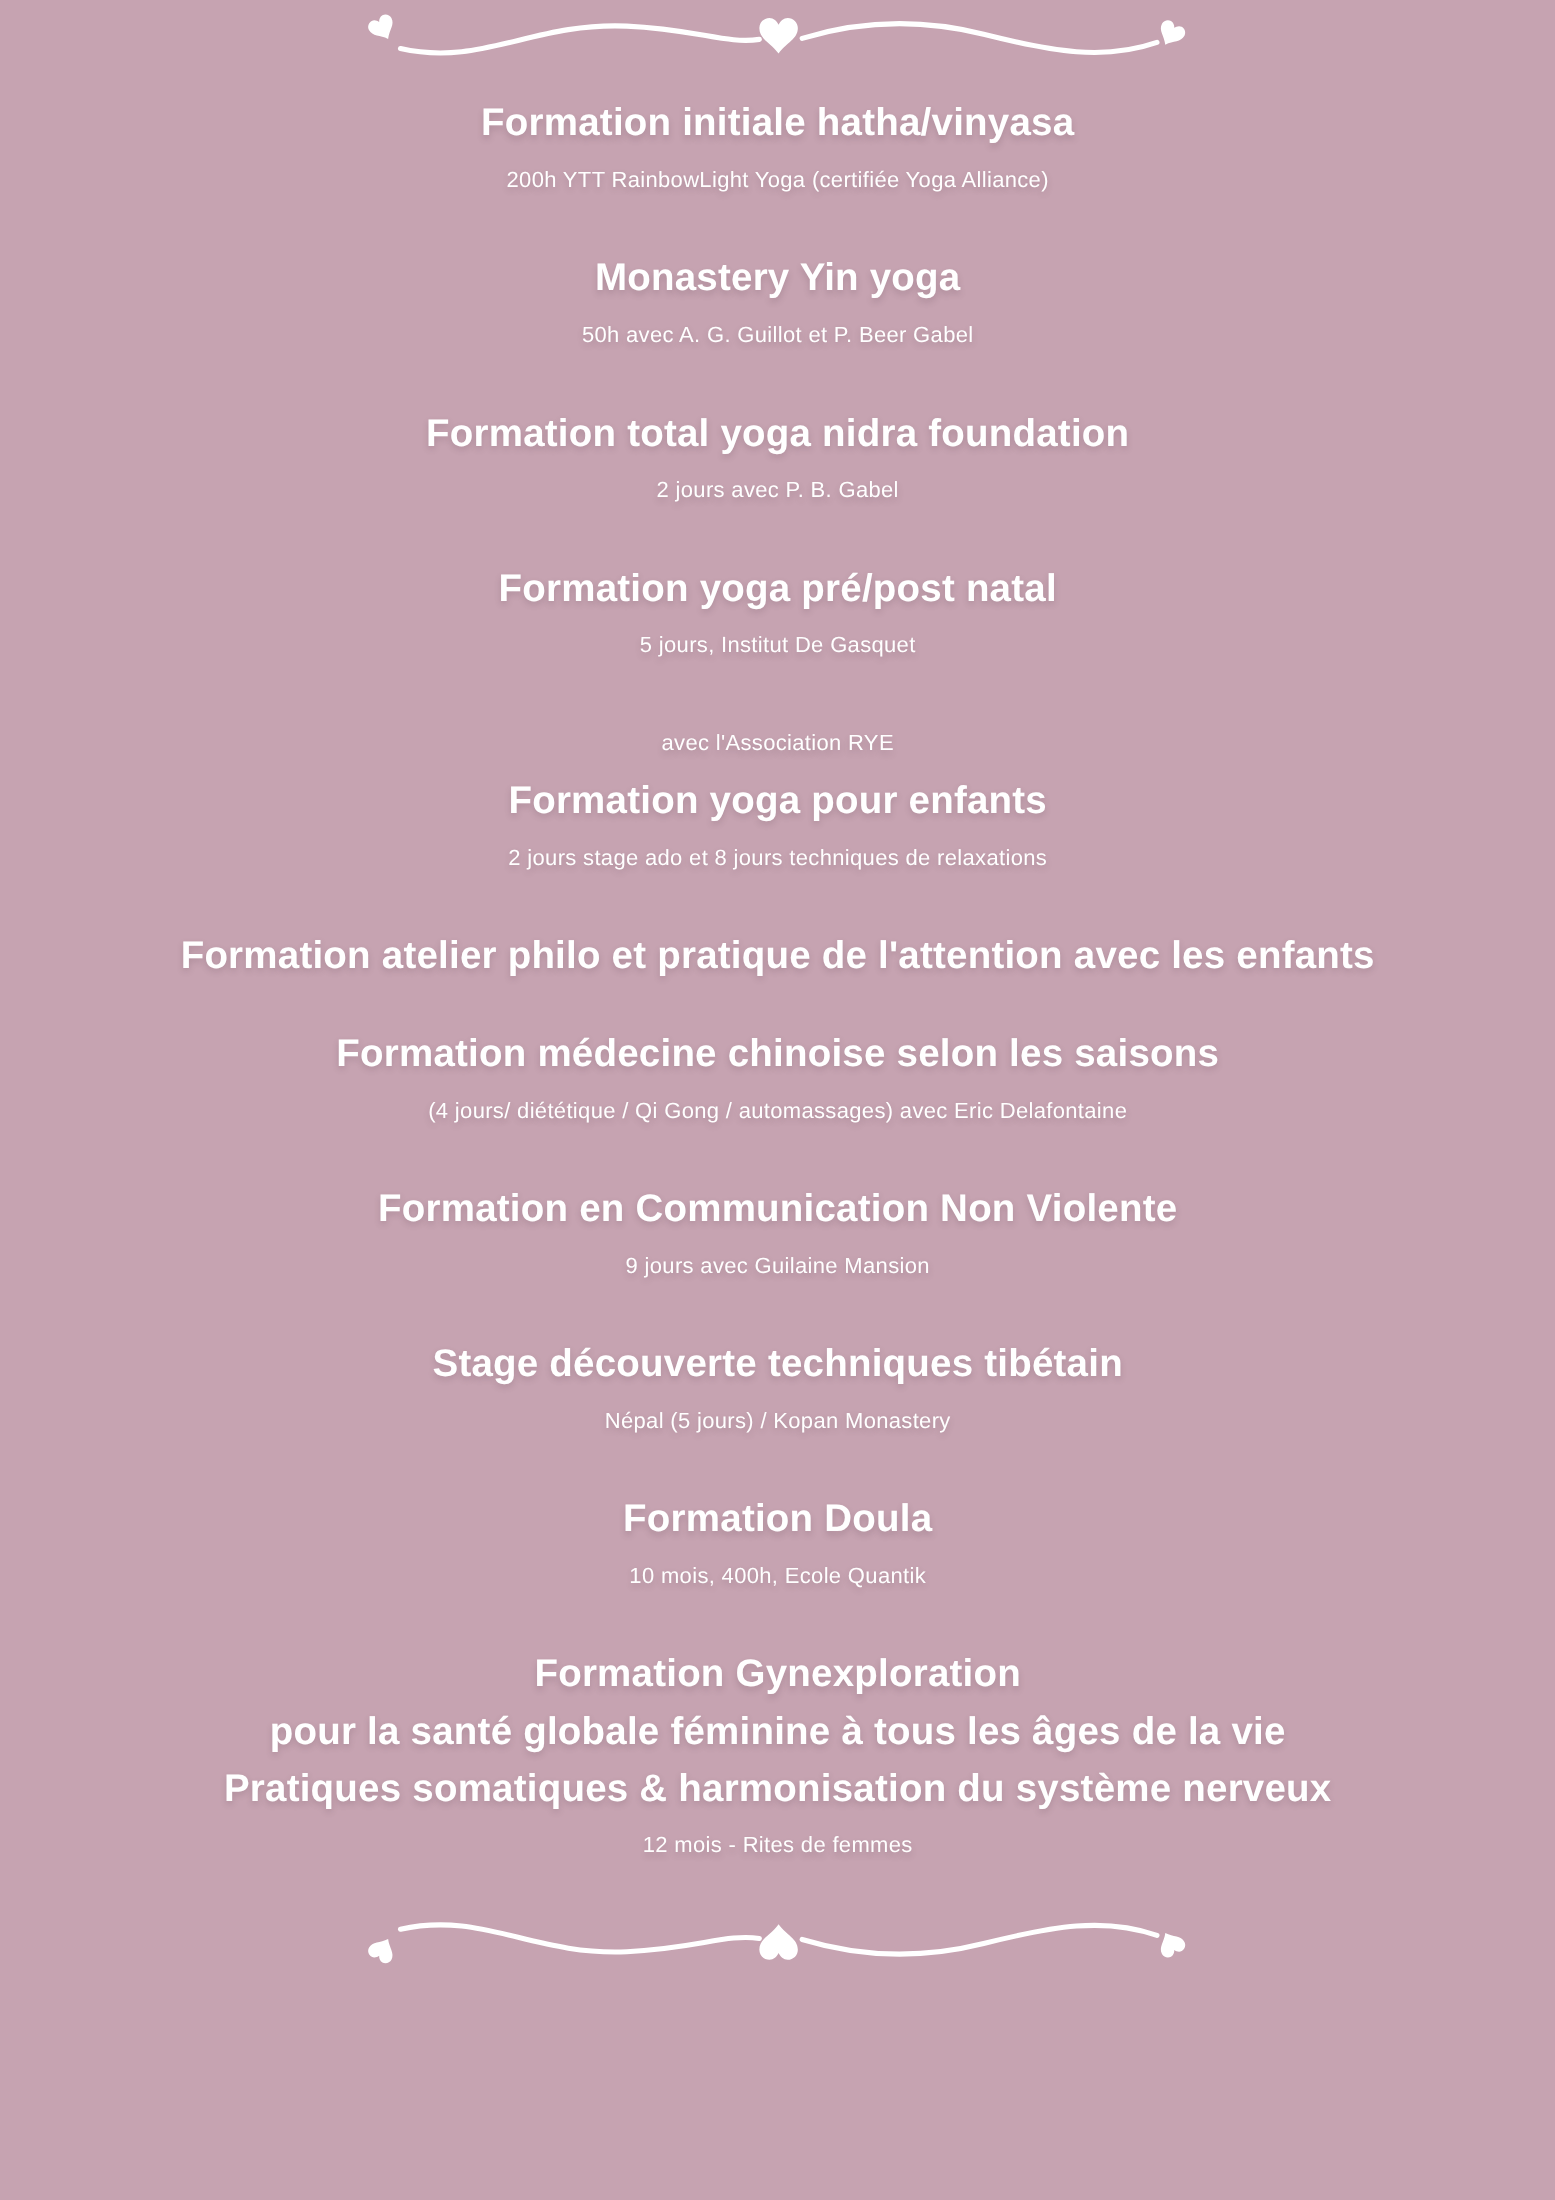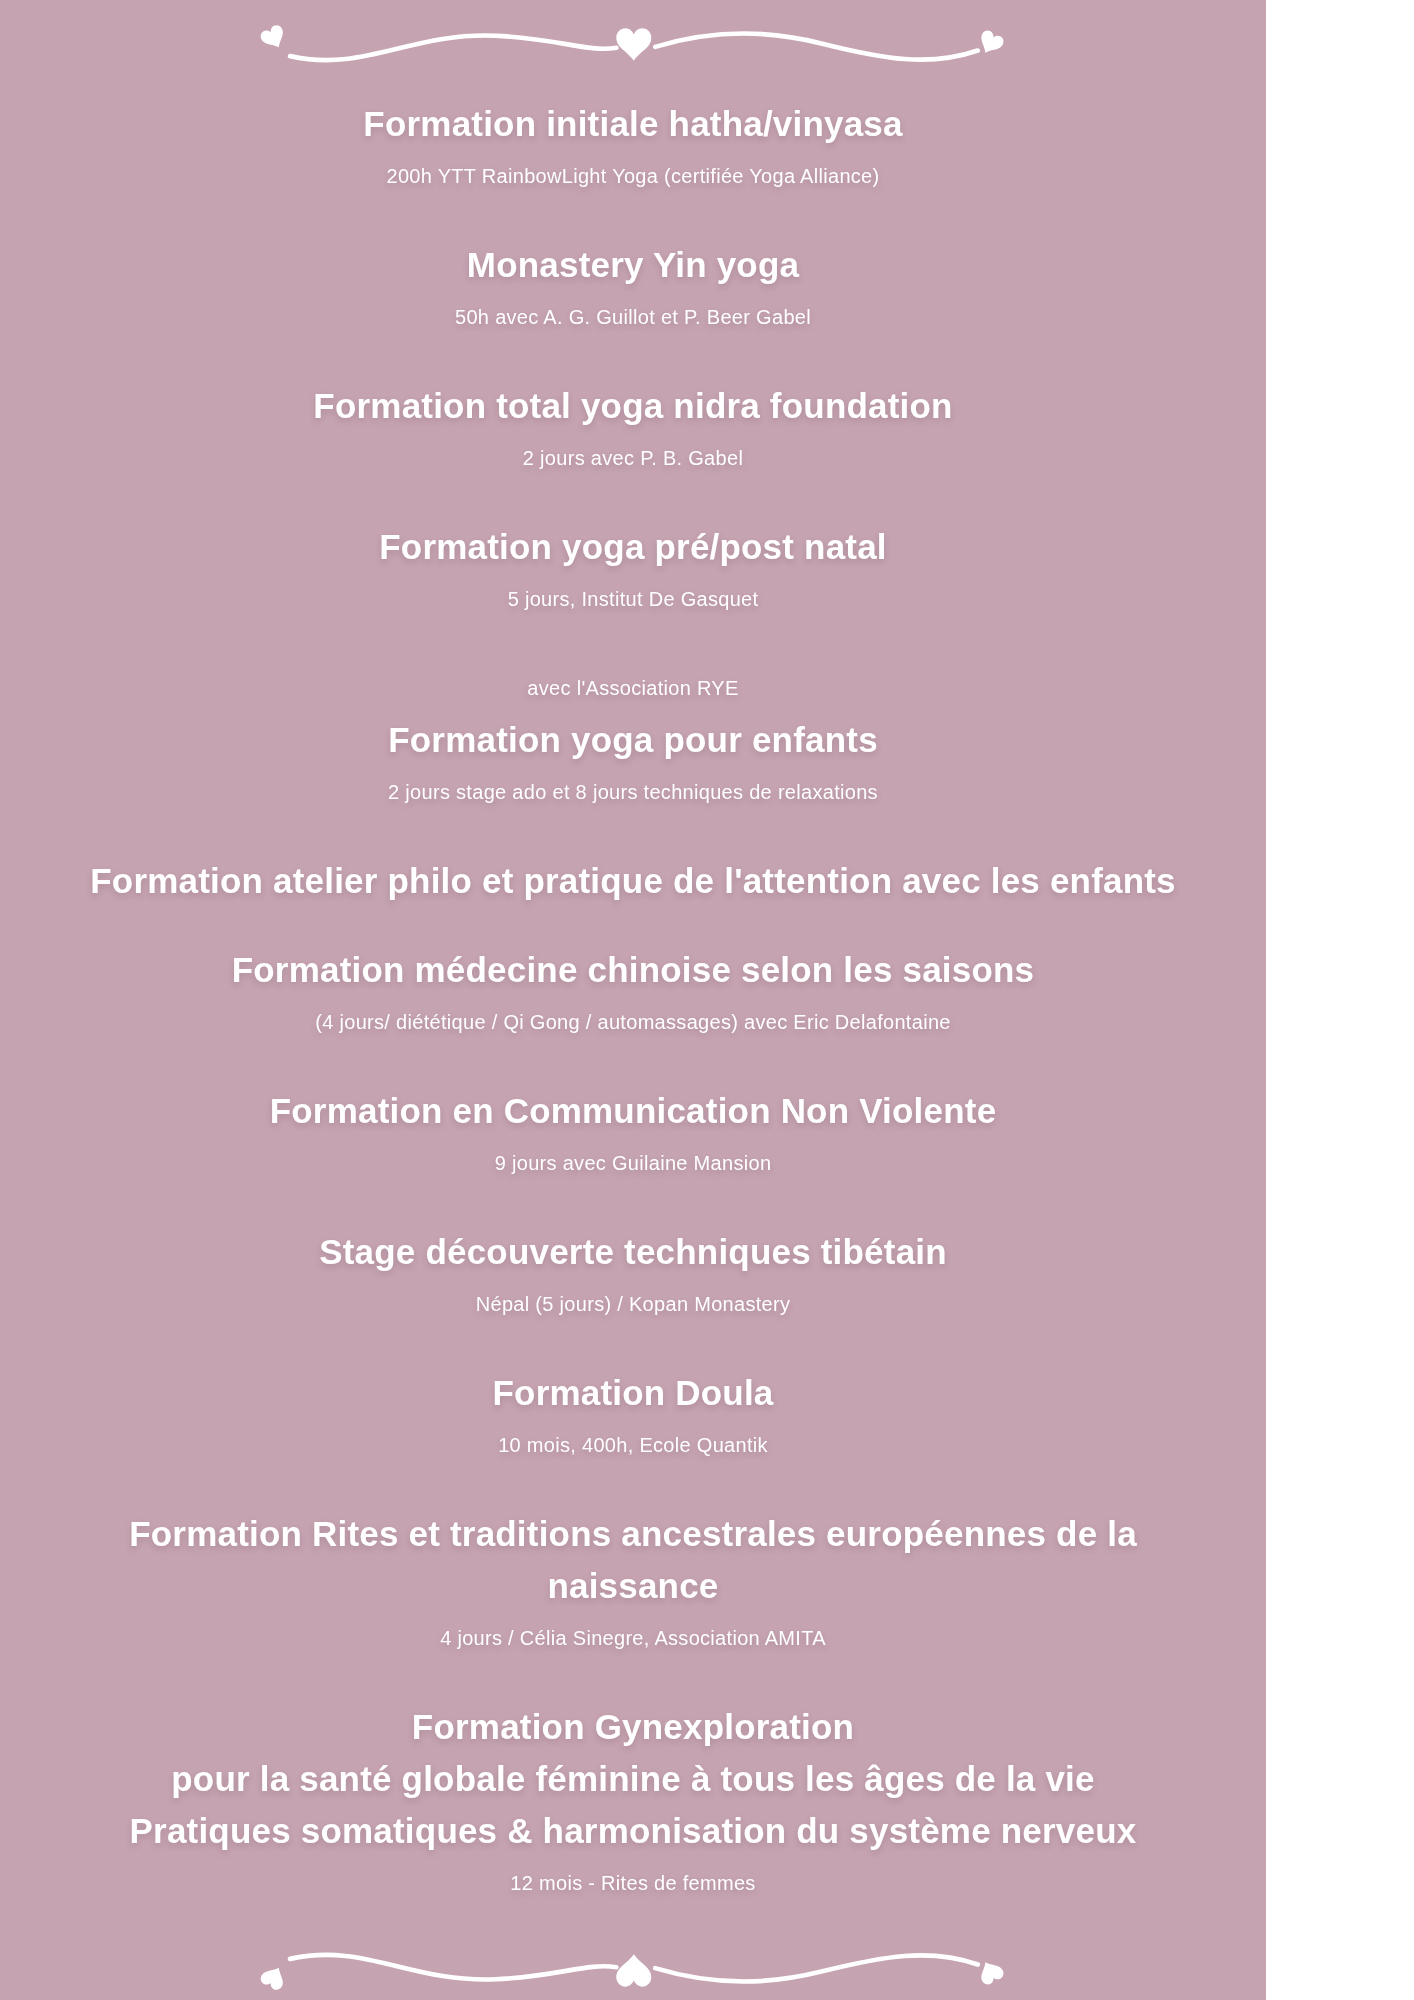--- a/index.html
+++ b/index.html
@@ -1,22 +1,22 @@
 <!DOCTYPE html>
 <html><head>
 <meta charset="utf-8">
 <style>
   html, body { margin: 0; padding: 0; }
   .page {
     position: relative;
-    width: 1266px;
+    width: 1414px;
     height: 2000px;
     background: #c6a3b1;
     box-sizing: border-box;
-    padding: 18px 40px 0;
+    padding: 6px 40px 0;
     display: flex;
     flex-direction: column;
     align-items: center;
     font-family: "Liberation Sans", sans-serif;
     color: #ffffff;
     overflow: hidden;
   }
   .ornament {
     width: 760px;
     height: 54px;
@@ -98,24 +98,20 @@
       </div>
       <div class="block">
         <div class="line title">Stage découverte techniques tibétain</div>
         <div class="line detail">Népal (5 jours) / Kopan Monastery</div>
       </div>
       <div class="block">
         <div class="line title">Formation Doula</div>
         <div class="line detail">10 mois, 400h, Ecole Quantik</div>
       </div>
       <div class="block">
-        <div class="line title">Formation Rites et traditions ancestrales européennes de la naissance</div>
-        <div class="line detail">4 jours / Célia Sinegre, Association AMITA</div>
-      </div>
-      <div class="block">
         <div class="line title">Formation Gynexploration</div>
         <div class="line subtitle">pour la santé globale féminine à tous les âges de la vie</div>
         <div class="line subtitle">Pratiques somatiques &amp; harmonisation du système nerveux</div>
         <div class="line detail">12 mois - Rites de femmes</div>
       </div>
     </div>
 
   <svg class="ornament bottom" viewBox="0 0 820 56" fill="none" xmlns="http://www.w3.org/2000/svg" preserveAspectRatio="xMidYMid meet">
     <use href="#heart" fill="currentColor" transform="translate(6,16) rotate(-28) scale(0.78)"></use>
     <path d="M40,40 C120,58 170,14 262,18 C330,21 360,36 392,31" stroke="currentColor" stroke-width="5" stroke-linecap="round"></path>

